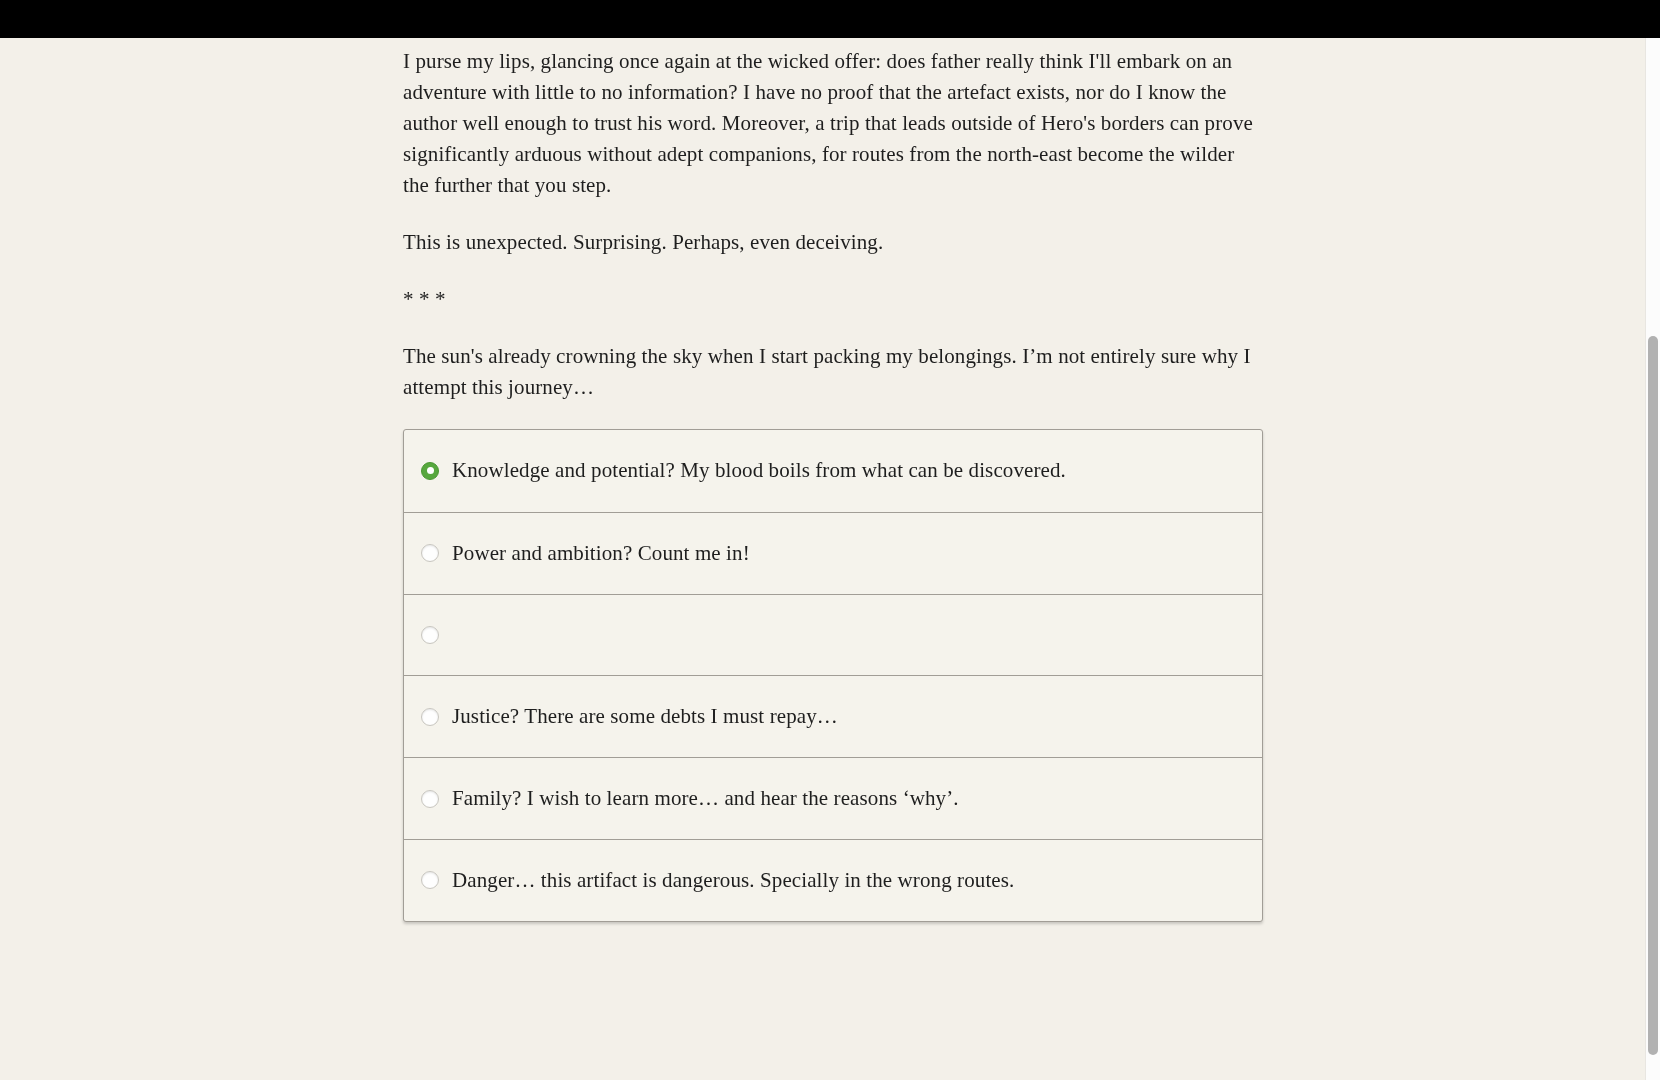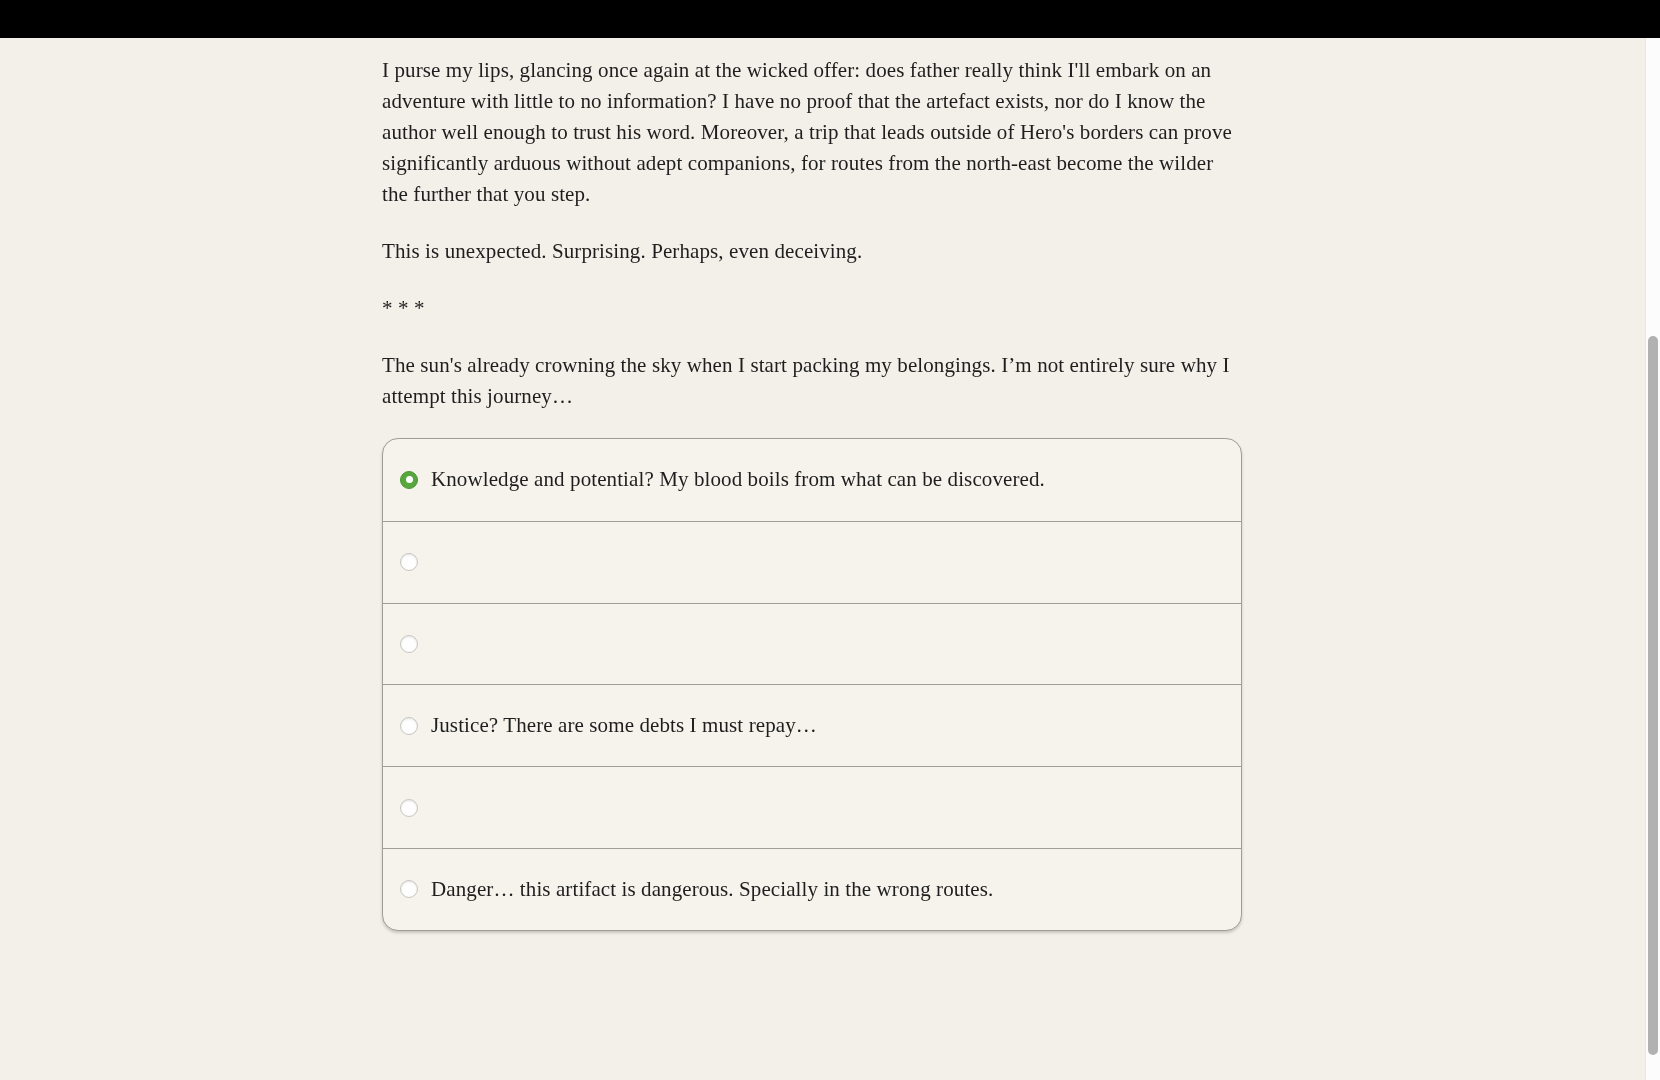--- a/index.html
+++ b/index.html
@@ -20,35 +20,35 @@
     background: #fcfcfc;
     border-left: 1px solid #e8e6e1;
   }
   .scrollbar-thumb {
     position: absolute; right: 2px; top: 298px;
     width: 10px; height: 719px;
     background: #b1b1b1;
     border-radius: 6px;
   }
   .content {
-    position: absolute; left: 382px; top: 38px;
+    position: absolute; left: 403px; top: 38px;
     width: 862px;
-    padding-top: 17px;
+    padding-top: 8px;
   }
   .content p {
     font-size: 21px;
     line-height: 31px;
     color: #1e1e1e;
     margin-bottom: 26px;
     letter-spacing: 0.1px;
   }
   .choice-list {
     width: 860px;
     border: 1px solid #a19d96;
-    border-radius: 16px;
+    border-radius: 3px;
     background: #f5f3ec;
     box-shadow: 0 2px 3px rgba(0,0,0,0.18);
     overflow: hidden;
   }
   .choice-row {
     display: flex;
     align-items: center;
     height: 81.8px;
     padding-left: 17px;
     cursor: pointer;
@@ -97,30 +97,32 @@
   <p>* * *</p>
   <p>The sun's already crowning the sky when I start packing my belongings. I’m not entirely sure why I attempt this journey…</p>
 
   <div class="choice-list">
     <div class="choice-row">
       <span class="radio selected"></span>
       <span class="choice-label">Knowledge and potential? My blood boils from what can be discovered.</span>
     </div>
     <div class="choice-row">
       <span class="radio"></span>
+      <span class="choice-label">Power and ambition? Count me in!</span>
     </div>
     <div class="choice-row">
       <span class="radio"></span>
     </div>
     <div class="choice-row">
       <span class="radio"></span>
       <span class="choice-label">Justice? There are some debts I must repay…</span>
     </div>
     <div class="choice-row">
       <span class="radio"></span>
+      <span class="choice-label">Family? I wish to learn more… and hear the reasons ‘why’.</span>
     </div>
     <div class="choice-row">
       <span class="radio"></span>
       <span class="choice-label">Danger… this artifact is dangerous. Specially in the wrong routes.</span>
     </div>
   </div>
 </div>
 
 <div class="scrollbar-track">
   <div class="scrollbar-thumb"></div>

